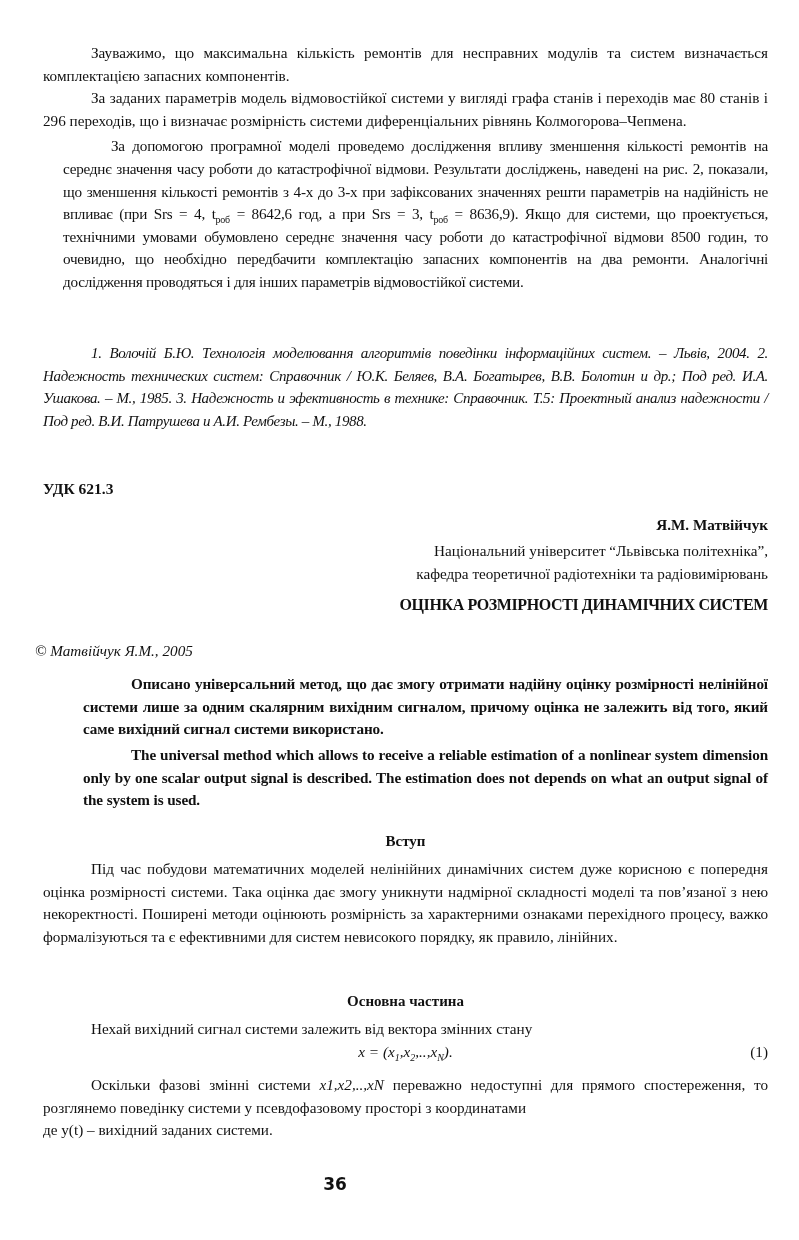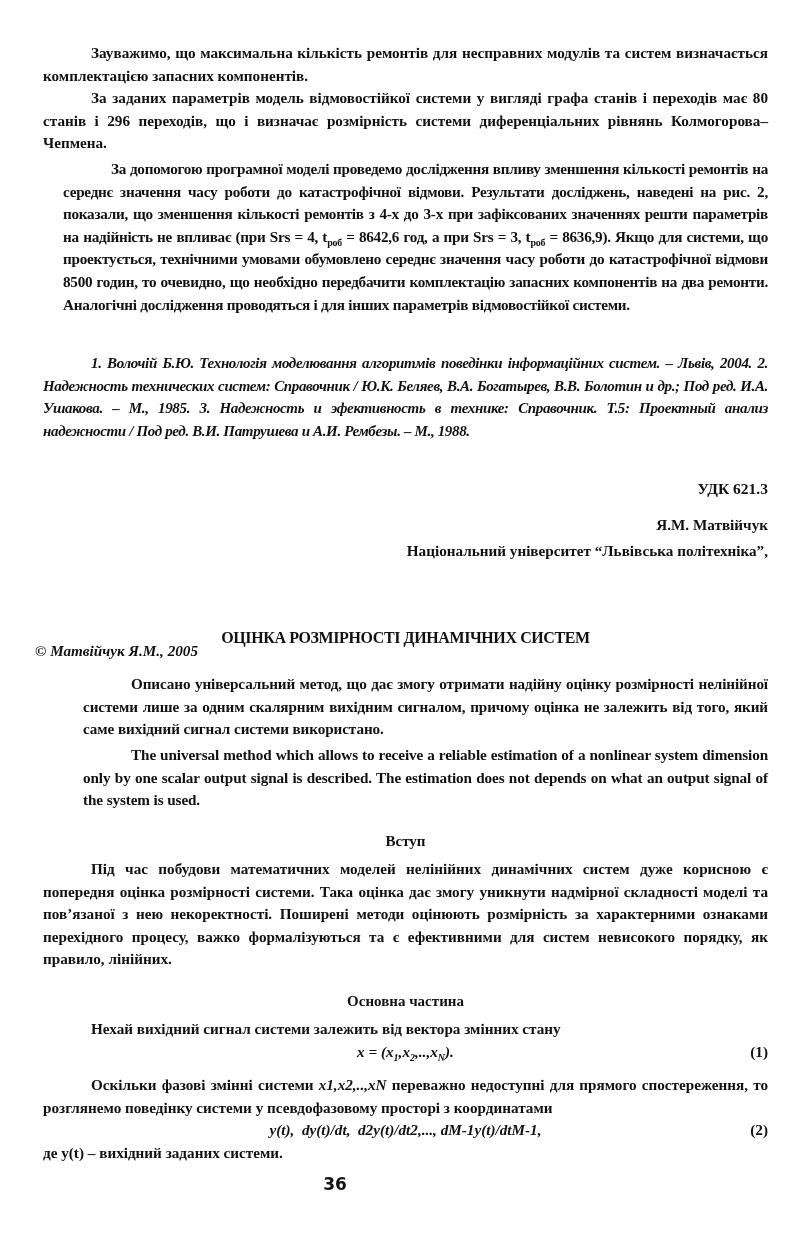--- a/index.html
+++ b/index.html
@@ -4,21 +4,21 @@
 <style>
   html, body { margin: 0; padding: 0; background: #ffffff; }
   body {
     width: 799px; height: 1240px; position: relative; overflow: hidden;
     font-family: "Liberation Serif", serif; color: #111111;
     font-size: 15.2px; line-height: 22.6px;
   }
   .page { position: absolute; left: 43px; top: 0; width: 725px; }
   p { margin: 0; text-align: justify; }
   .indent { text-indent: 48px; }
-  .blk { position: absolute; left: 0; width: 725px; font-weight: bold; }
+  .blk { position: absolute; left: 0; width: 725px; }
   .refs { font-style: italic; font-size: 15px; line-height: 22.5px; letter-spacing: -0.35px; }
   .udk { font-weight: bold; font-size: 15.5px; }
   .right { text-align: right; }
   .title { text-align: center; font-weight: bold; font-size: 16px; line-height: 22px; letter-spacing: -0.4px; }
   .copy { font-style: italic; }
   .abstract { font-weight: bold; left: 40px !important; width: 685px !important; text-align: justify; letter-spacing: -0.1px; }
   .section { text-align: center; font-weight: bold; font-size: 15px; }
   .eqrow { position: relative; height: 22.6px; }
   .eqrow .eq { position: absolute; left: 0; right: 0; text-align: center; font-style: italic; }
   .eqrow .num { position: absolute; right: 0; font-style: normal; }
@@ -32,33 +32,34 @@
 <body>
 
 <div class="page">
 
   <div class="blk" style="top:42px;">
     <p class="indent">Зауважимо, що максимальна кількість ремонтів для несправних модулів та систем визначається комплектацією запасних компонентів.</p>
     <p class="indent">За заданих параметрів модель відмовостійкої системи у вигляді графа станів і переходів має 80 станів і 296 переходів, що і визначає розмірність системи диференціальних рівнянь Колмогорова–Чепмена.</p>
     <p class="indent tight" style="margin-top:3px;"><span>За допомогою програмної моделі проведемо дослідження впливу зменшення кількості ремонтів на середнє значення часу роботи до катастрофічної відмови. Результати досліджень, наведені на рис. 2, показали, що зменшення кількості ремонтів з 4-х до 3-х при зафіксованих значеннях решти параметрів на надійність не впливає (при Srs = 4, t</span><sub>роб</sub><span> = 8642,6 год, а при Srs = 3, t</span><sub>роб</sub><span> = 8636,9). Якщо для системи, що проектується, технічними умовами обумовлено середнє значення часу роботи до катастрофічної відмови 8500 годин, то очевидно, що необхідно передбачити комплектацію запасних компонентів на два ремонти. Аналогічні дослідження проводяться і для інших параметрів відмовостійкої системи.</span></p>
   </div>
 
-  <div class="blk refs" style="top:342px;margin-top:10px;">
+  <div class="blk refs" style="top:342px;">
     <p class="indent">1. Волочій Б.Ю. Технологія моделювання алгоритмів поведінки інформаційних систем. – Львів, 2004. 2. Надежность технических систем: Справочник / Ю.К. Беляев, В.А. Богатырев, В.В. Болотин и др.; Под ред. И.А. Ушакова. – М., 1985. 3. Надежность и эфективность в технике: Справочник. Т.5: Проектный анализ надежности / Под ред. В.И. Патрушева и А.И. Рембезы. – М., 1988.</p>
   </div>
 
-  <div class="blk udk" style="top:478px;text-align:right;">УДК 621.3</div>
+  <div class="blk udk" style="top:478px;">УДК 621.3</div>
 
   <div class="blk right" style="top:514px; font-weight:bold;">Я.М. Матвійчук</div>
 
   <div class="blk right" style="top:540px;">
     <div>Національний університет “Львівська політехніка”,</div>
+    <div>кафедра теоретичної радіотехніки та радіовимірювань</div>
   </div>
 
-  <div class="blk title" style="top:627px;">
+  <div class="blk title" style="top:594px;text-align:right;">
     <div>ОЦІНКА РОЗМІРНОСТІ ДИНАМІЧНИХ СИСТЕМ</div>
   </div>
 
   <div class="blk copy" style="top:640px; left:-8px;">© Матвійчук Я.М., 2005</div>
 
   <div class="blk abstract" style="top:673px;">
     <p class="indent">Описано універсальний метод, що дає змогу отримати надійну оцінку розмірності нелінійної системи лише за одним скалярним вихідним сигналом, причому оцінка не залежить від того, який саме вихідний сигнал системи використано.</p>
   </div>
 
   <div class="blk abstract" style="top:744px;">
@@ -73,21 +74,17 @@
 
   <div class="blk section" style="top:990px;">Основна частина</div>
 
   <div class="blk" style="top:1018px;">
     <p class="indent">Нехай вихідний сигнал системи залежить від вектора змінних стану</p>
     <div class="eqrow">
       <span class="eq"><span>x = (x</span><sub>1</sub><span>,x</span><sub>2</sub><span>,..,x</span><sub>N</sub><span>).</span></span>
       <span class="num">(1)</span>
     </div>
     <p class="indent" style="margin-top:11px;"><span>Оскільки фазові змінні системи </span><span class="it">x1,x2,..,xN</span><span> переважно недоступні для прямого спостереження, то розглянемо поведінку системи у псевдофазовому просторі з координатами</span></p>
-    <div class="eqrow">
-      <span class="eq" style="white-space:pre;">y(t),  dy(t)/dt,  d2y(t)/dt2,..., dM-1y(t)/dtM-1,</span>
-      <span class="num">(2)</span>
-    </div>
     <p>де y(t) – вихідний заданих системи.</p>
   </div>
 </div>
 
 <div class="pagenum">36</div>
 
 </body></html>

